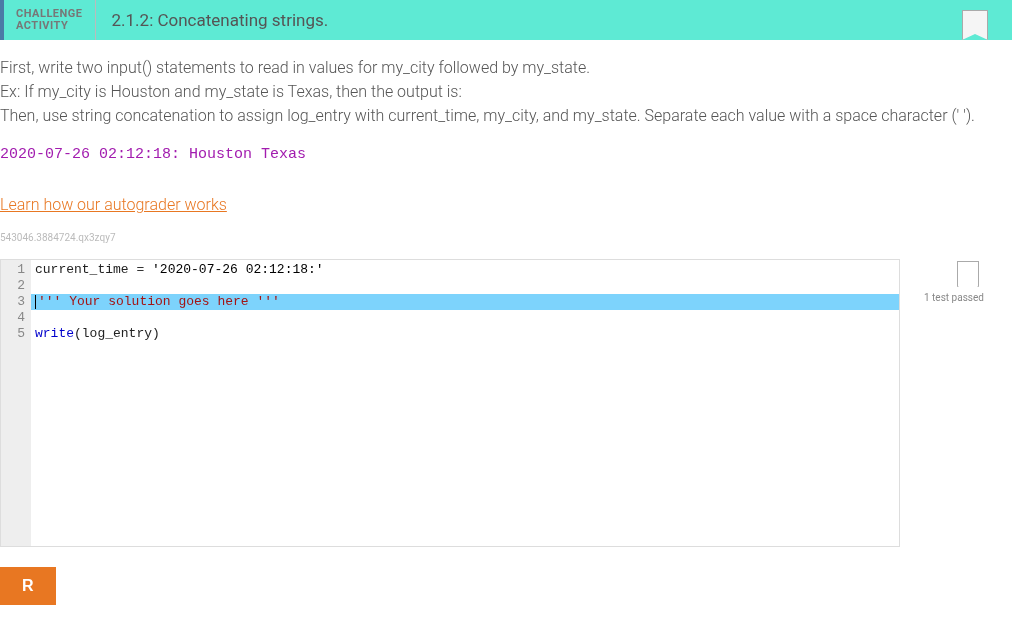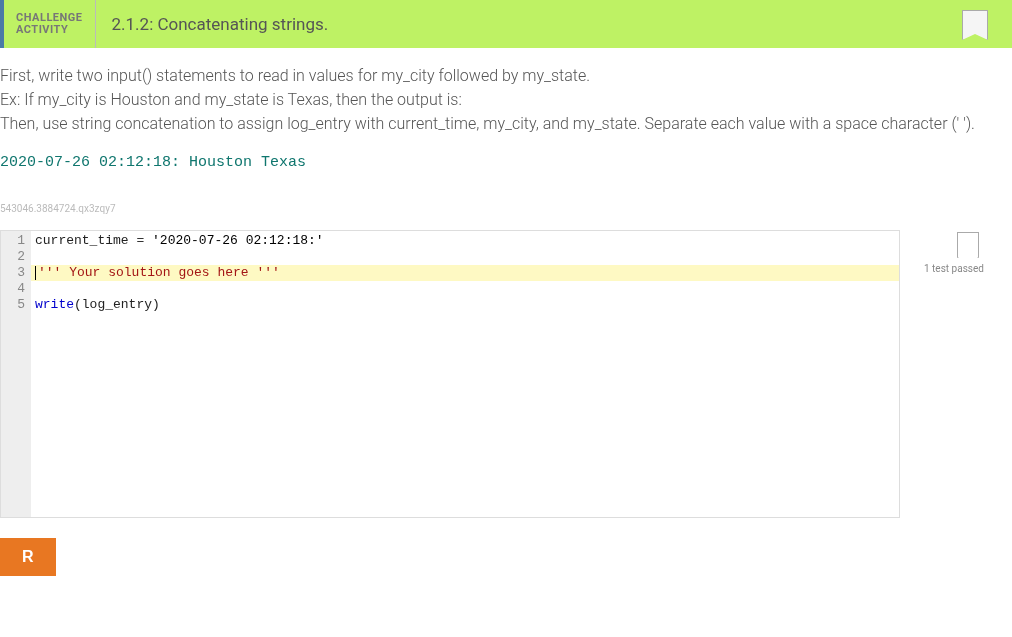--- a/index.html
+++ b/index.html
@@ -8,23 +8,23 @@
     background: #fff;
     color: #333;
     font-size: 16px;
     width: 1012px;
     height: 637px;
     overflow: hidden;
   }
   .header-bar {
     display: flex;
     align-items: stretch;
-    background: #bef264;
+    background: #5eead4;
     border-left: 4px solid #4a7ba6;
-    height: 48px;
+    height: 40px;
     position: relative;
   }
   .header-label-box {
     padding: 8px 12px;
     border-right: 1px solid #bbb;
     display: flex;
     flex-direction: column;
     justify-content: center;
   }
   .header-label {
@@ -58,21 +58,21 @@
   }
   .instructions {
     font-size: 16px;
     color: #555;
     line-height: 1.5;
     font-weight: 300;
   }
   .example-output {
     font-family: "Courier New", Courier, monospace;
     font-size: 15px;
-    color: #0f766e;
+    color: #a21caf;
     margin-top: 18px;
     margin-bottom: 32px;
   }
   .autograder-link {
     color: #e87722;
     text-decoration: underline;
     font-size: 16px;
     font-weight: 300;
     cursor: pointer;
     display: inline-block;
@@ -109,21 +109,21 @@
   .code-body {
     flex: 1;
     padding: 2px 0;
     position: relative;
   }
   .code-line {
     height: 16px;
     padding: 0 4px;
     white-space: pre;
   }
-  .hl-line { background: #fef9c3; }
+  .hl-line { background: #7dd3fc; }
   .tok-ident { color: #222; }
   .tok-str { color: #000000; }
   .tok-cmt { color: #a31515; }
   .tok-kw { color: #0000cc; }
   .cursor {
     display: inline-block;
     width: 1px;
     height: 14px;
     background: #000;
     vertical-align: middle;
@@ -174,20 +174,21 @@
 
 <div class="content">
   <div class="instructions">
     <div>First, write two input() statements to read in values for my_city followed by my_state.</div>
     <div>Ex: If my_city is Houston and my_state is Texas, then the output is:</div>
     <div>Then, use string concatenation to assign log_entry with current_time, my_city, and my_state. Separate each value with a space character (' ').</div>
   </div>
 
   <div class="example-output">2020-07-26 02:12:18: Houston Texas</div>
 
+  <a class="autograder-link">Learn how our autograder works</a>
 
   <div class="hash">543046.3884724.qx3zqy7</div>
 
   <div class="editor-row">
     <div class="code-editor">
       <div class="gutter">
         <div>1</div>
         <div>2</div>
         <div>3</div>
         <div>4</div>

